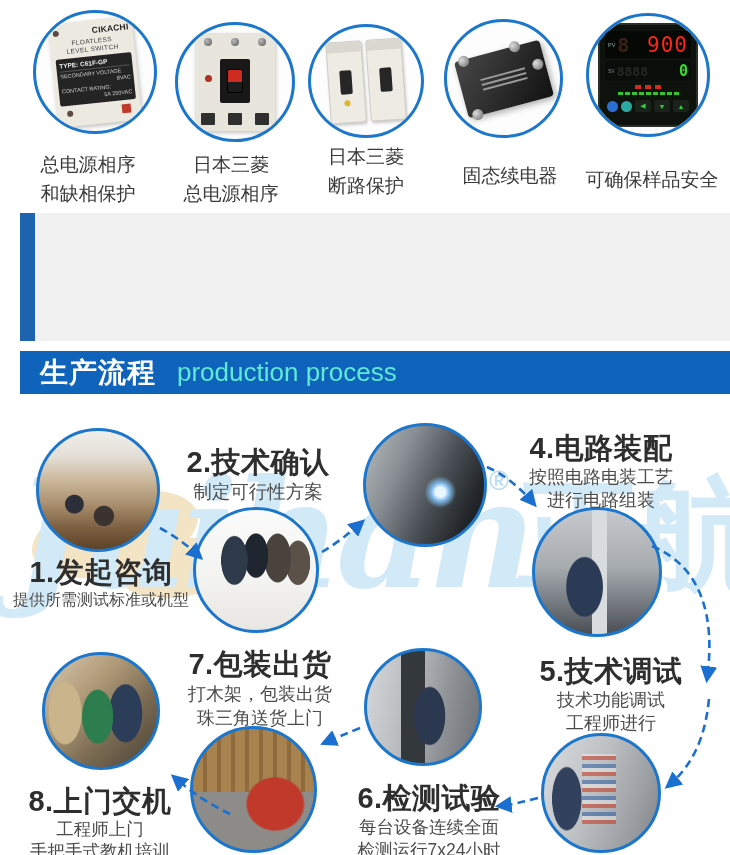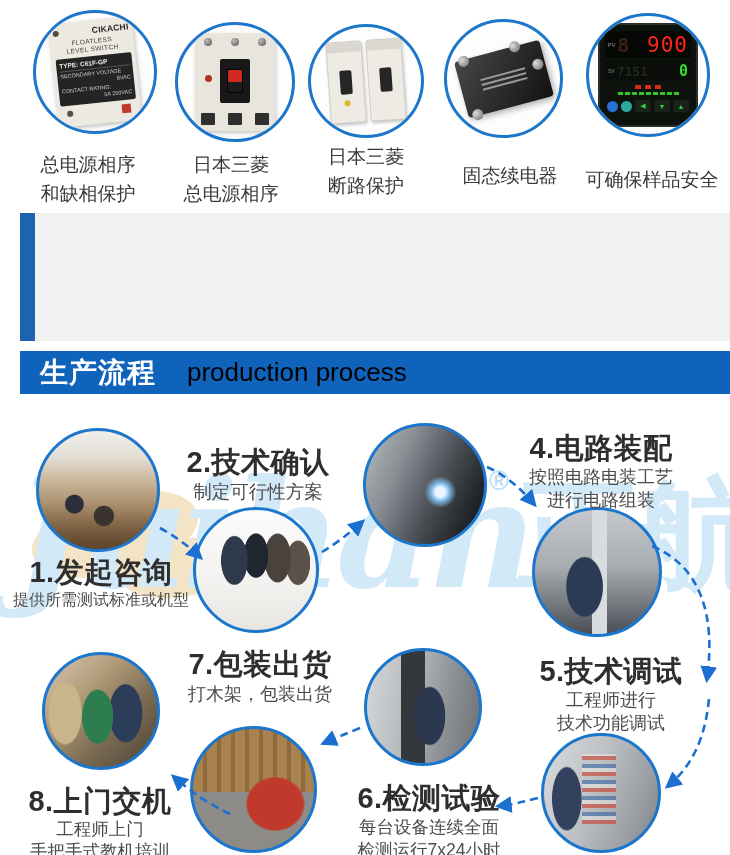--- a/index.html
+++ b/index.html
@@ -83,21 +83,21 @@
        display:flex;align-items:center;justify-content:center;}
   
   .banner{position:absolute;left:20px;top:213px;width:710px;height:128px;background:#f1f1f1;}
   .bbar{position:absolute;left:0;top:0;width:15px;height:128px;background:#1e63b0;}
   .btext{position:absolute;left:43px;top:10px;width:664px;font-size:24.5px;line-height:37px;
          color:#1a5cb8;font-weight:500;letter-spacing:.2px;}
   
   .shead{position:absolute;left:20px;top:351px;width:710px;height:43px;background:#0f63bb;
          display:flex;align-items:center;}
   .shead .cn{color:#fff;font-weight:bold;font-size:28px;margin-left:20px;letter-spacing:1px;}
-  .shead .en{color:#000000;font-size:26px;margin-left:31px;font-weight:300;}
+  .shead .en{color:#5eead4;font-size:26px;margin-left:21px;font-weight:300;}
   
   .flow{position:absolute;left:0;top:394px;width:730px;height:461px;}
   .wm-blob{position:absolute;background:#f4e4c6;border-radius:50%;}
   .wb1{left:30px;top:100px;width:170px;height:80px;transform:rotate(-14deg);}
   .wb2{left:120px;top:145px;width:120px;height:58px;transform:rotate(-10deg);}
   .wm-script{position:absolute;left:14px;top:52px;font-size:150px;font-style:italic;font-weight:bold;
              color:#d2e9f7;font-family:"DejaVu Serif","Liberation Serif",serif;letter-spacing:-6px;
              white-space:nowrap;}
   .wm-reg{position:absolute;left:489px;top:72px;font-size:27px;color:#b9ddf2;font-weight:bold;}
   .wm-cjk{position:absolute;left:518px;top:62px;font-size:122px;font-weight:bold;color:#d2e9f7;
@@ -227,21 +227,21 @@
 
   <div class="pcircle c5">
     <div class="dev5">
       <div class="pvrow">
         <span class="pvlab">PV</span>
         <span class="ghost">8</span>
         <span class="pvdig">900</span>
       </div>
       <div class="svrow">
         <span class="svlab">SV</span>
-        <span class="ghost2">7151</span>
+        <span class="ghost2">8888</span>
         <span class="svdig">0</span>
       </div>
       <div class="ledr">
           <span class="ledred"></span>
           <span class="ledred"></span>
           <span class="ledred"></span>
         </div>
       <div class="ledg">
           <span class="ledgr"></span>
           <span class="ledgr"></span>
@@ -334,31 +334,32 @@
       <div class="t">2.技术确认</div>
       <div class="d">制定可行性方案</div>
     </div>
     <div class="step st4">
       <div class="t">4.电路装配</div>
       <div class="d">按照电路电装工艺</div>
       <div class="d">进行电路组装</div>
     </div>
     <div class="step st5">
       <div class="t">5.技术调试</div>
+      <div class="d">技术功能调试</div>
       <div class="d">工程师进行</div>
-      <div class="d">技术功能调试</div>
     </div>
     <div class="step st6">
       <div class="t">6.检测试验</div>
       <div class="d">每台设备连续全面</div>
       <div class="d">检测运行7x24小时</div>
     </div>
     <div class="step st7">
       <div class="t">7.包装出货</div>
       <div class="d">打木架，包装出货</div>
+      <div class="d">珠三角送货上门</div>
     </div>
     <div class="step st8">
       <div class="t">8.上门交机</div>
       <div class="d">工程师上门</div>
       <div class="d">手把手式教机培训</div>
     </div>
 
   </div>
 </div>
 

